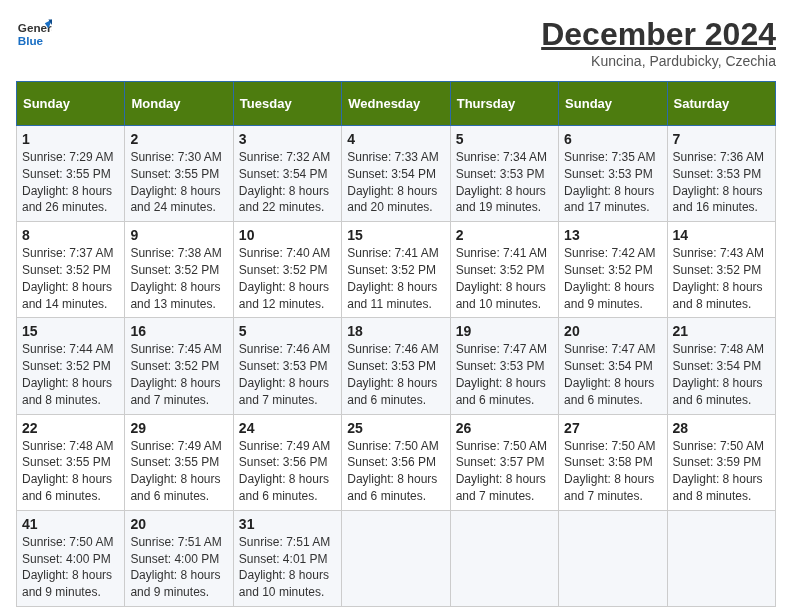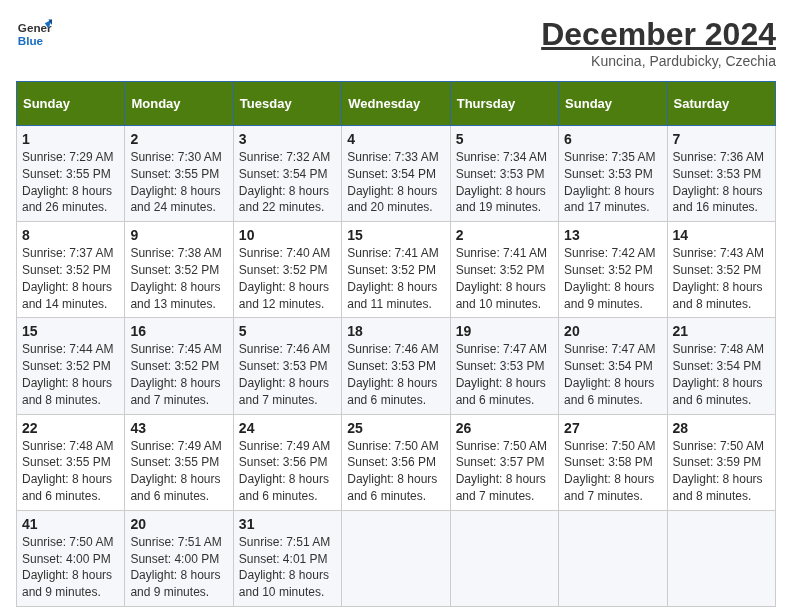--- a/index.html
+++ b/index.html
@@ -289,21 +289,21 @@
       <tr>
         <td>
         <div class="day-number">22</div>
         <div class="day-info">
           Sunrise: 7:48 AM<br>
           Sunset: 3:55 PM<br>
           Daylight: 8 hours and 6 minutes.
         </div>
       </td>
         <td>
-        <div class="day-number">43</div>
+        <div class="day-number">29</div>
         <div class="day-info">
           Sunrise: 7:49 AM<br>
           Sunset: 3:55 PM<br>
           Daylight: 8 hours and 6 minutes.
         </div>
       </td>
         <td>
         <div class="day-number">24</div>
         <div class="day-info">
           Sunrise: 7:49 AM<br>

